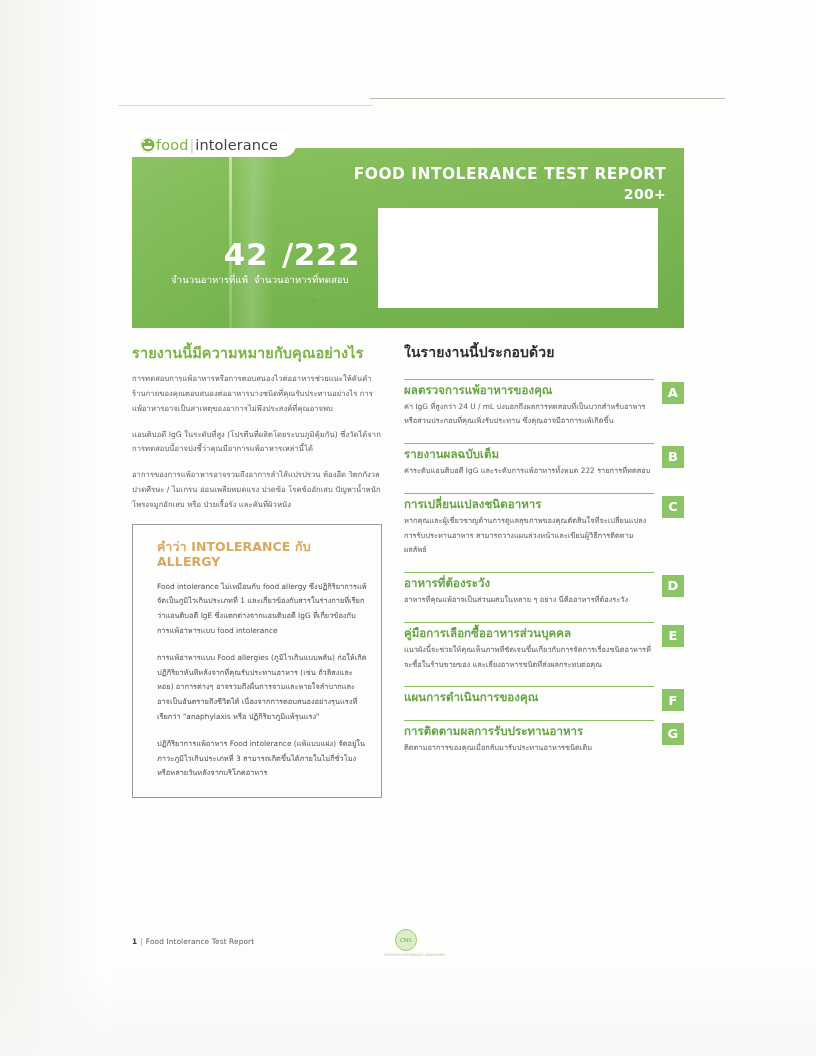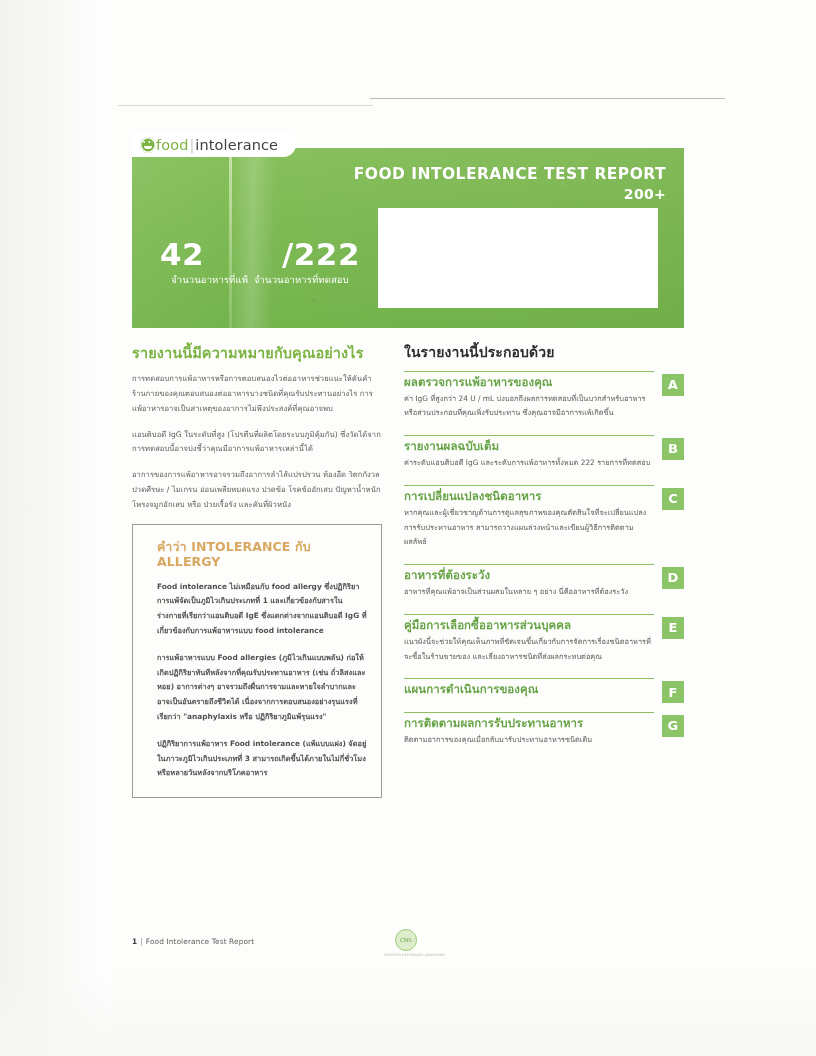--- a/index.html
+++ b/index.html
@@ -168,21 +168,21 @@
     position: absolute;
     left: 28px;
     top: 90px;
     width: 200px;
     text-align: center;
     color: #ffffff;
   }
   .score-line {
     display: flex;
     align-items: baseline;
-    justify-content: space-between;
+    justify-content: flex-end;
     gap: 14px;
     font-size: 31px;
     font-weight: bold;
     letter-spacing: .5px;
     line-height: 1.05;
     text-shadow: 0 0 1px rgba(0,0,0,.12);
   }
   .score-labels {
     display: flex;
     justify-content: center;
@@ -214,21 +214,21 @@
     font-size: 14.5px;
     color: #7cb342;
     letter-spacing: .1px;
     margin: 0 0 10px 0;
     line-height: 1.25;
   }
   .col-heading.dark {
     color: #2e2e2e;
     font-weight: bold;
     font-size: 14px;
-    margin-bottom: 9px;
+    margin-bottom: 17px;
   }
 
   .body-para {
     font-size: 7.6px;
     line-height: 1.95;
     color: #5a5a58;
     margin: 0 0 11px 0;
     letter-spacing: .05px;
   }
 
@@ -245,21 +245,20 @@
     color: #d9a860;
     margin: 0 0 11px 0;
     letter-spacing: .1px;
     line-height: 1.2;
   }
   .callout-para {
     font-size: 7.4px;
     line-height: 2.0;
     color: #4f4f4e;
     margin: 0 0 12px 0;
-    font-weight: bold;
   }
   .callout-para:last-child { margin-bottom: 0; }
 
   
   .item {
     position: relative;
     margin-bottom: 14px;
     padding-right: 30px;
   }
   .item-rule {

